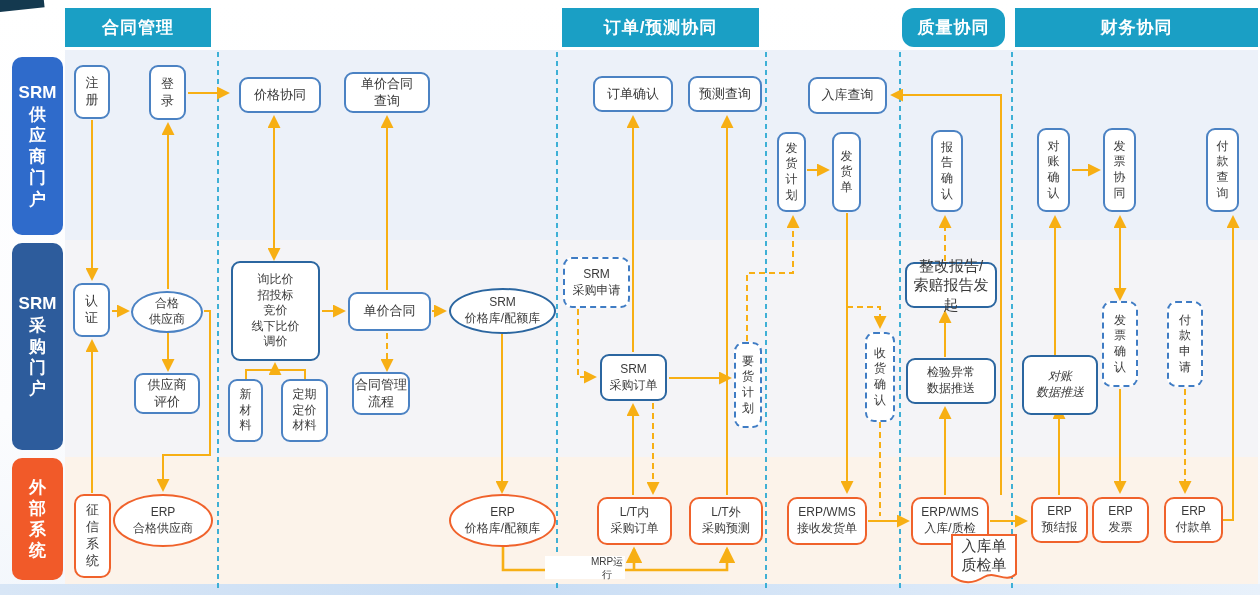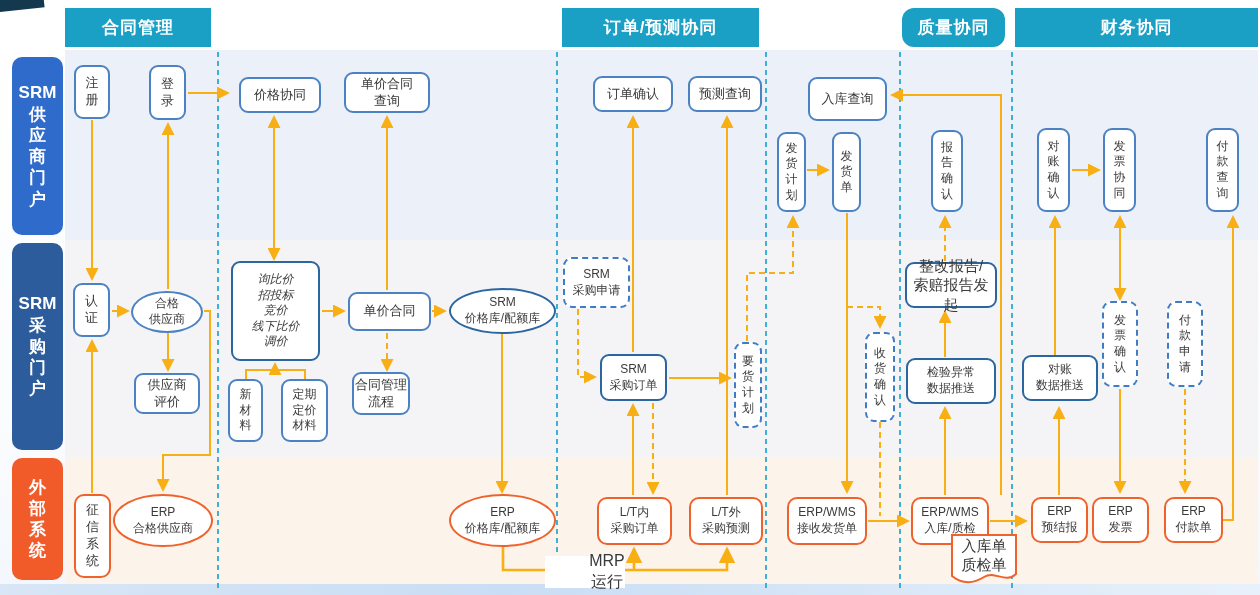--- a/index.html
+++ b/index.html
@@ -155,21 +155,21 @@
   <div class="node orange" style="left:74px;top:494px;width:37px;height:84px;">征
 信
 系
 统</div>
   <div class="node orange ellipse" style="left:113px;top:494px;width:100px;height:53px;font-size:12px;">ERP
 合格供应商</div>
 
   <div class="node" style="left:239px;top:77px;width:82px;height:36px;">价格协同</div>
   <div class="node" style="left:344px;top:72px;width:86px;height:41px;">单价合同
 查询</div>
-  <div class="node strong fs12" style="left:231px;top:261px;width:89px;height:100px;font-style:italic;">询比价
+  <div class="node strong fs12" style="left:231px;top:261px;width:89px;height:100px;">询比价
 招投标
 竞价
 线下比价
 调价</div>
   <div class="node fs12" style="left:228px;top:379px;width:35px;height:63px;">新
 材
 料</div>
   <div class="node fs12" style="left:281px;top:379px;width:47px;height:63px;">定期
 定价
 材料</div>
@@ -188,23 +188,23 @@
   <div class="node strong fs12" style="left:600px;top:354px;width:67px;height:47px;">SRM
 采购订单</div>
   <div class="node dashedB fs12" style="left:734px;top:342px;width:28px;height:86px;">要
 货
 计
 划</div>
   <div class="node orange fs12" style="left:597px;top:497px;width:75px;height:48px;text-align:center;">L/T内
 采购订单</div>
   <div class="node orange fs12" style="left:689px;top:497px;width:74px;height:48px;">L/T外
 采购预测</div>
-  <div class="node plain" style="left:545px;top:556px;width:80px;height:32px;font-size:16px;padding-left:44px;">MRP运行</div>
-
-  <div class="node" style="left:808px;top:77px;width:79px;height:44px;font-family:Liberation Serif, serif;">入库查询</div>
+  <div class="node plain" style="left:545px;top:556px;width:80px;height:23px;font-size:10px;padding-left:44px;">MRP运行</div>
+
+  <div class="node" style="left:808px;top:77px;width:79px;height:37px;font-family:Liberation Serif, serif;">入库查询</div>
   <div class="node fs12" style="left:777px;top:132px;width:29px;height:80px;">发
 货
 计
 划</div>
   <div class="node fs12" style="left:832px;top:132px;width:29px;height:80px;">发
 货
 单</div>
   <div class="node dashedB fs12" style="left:865px;top:332px;width:30px;height:90px;">收
 货
 确
@@ -234,21 +234,21 @@
 确
 认</div>
   <div class="node fs12" style="left:1103px;top:128px;width:33px;height:84px;">发
 票
 协
 同</div>
   <div class="node fs12" style="left:1206px;top:128px;width:33px;height:84px;">付
 款
 查
 询</div>
-  <div class="node strong fs12" style="left:1022px;top:355px;width:76px;height:46px;">对账
+  <div class="node strong fs12" style="left:1022px;top:355px;width:76px;height:60px;font-style:italic;">对账
 数据推送</div>
   <div class="node dashedB fs12" style="left:1102px;top:301px;width:36px;height:86px;">发
 票
 确
 认</div>
   <div class="node dashedB fs12" style="left:1167px;top:301px;width:36px;height:86px;">付
 款
 申
 请</div>
   <div class="node orange fs12" style="left:1031px;top:497px;width:57px;height:46px;">ERP

